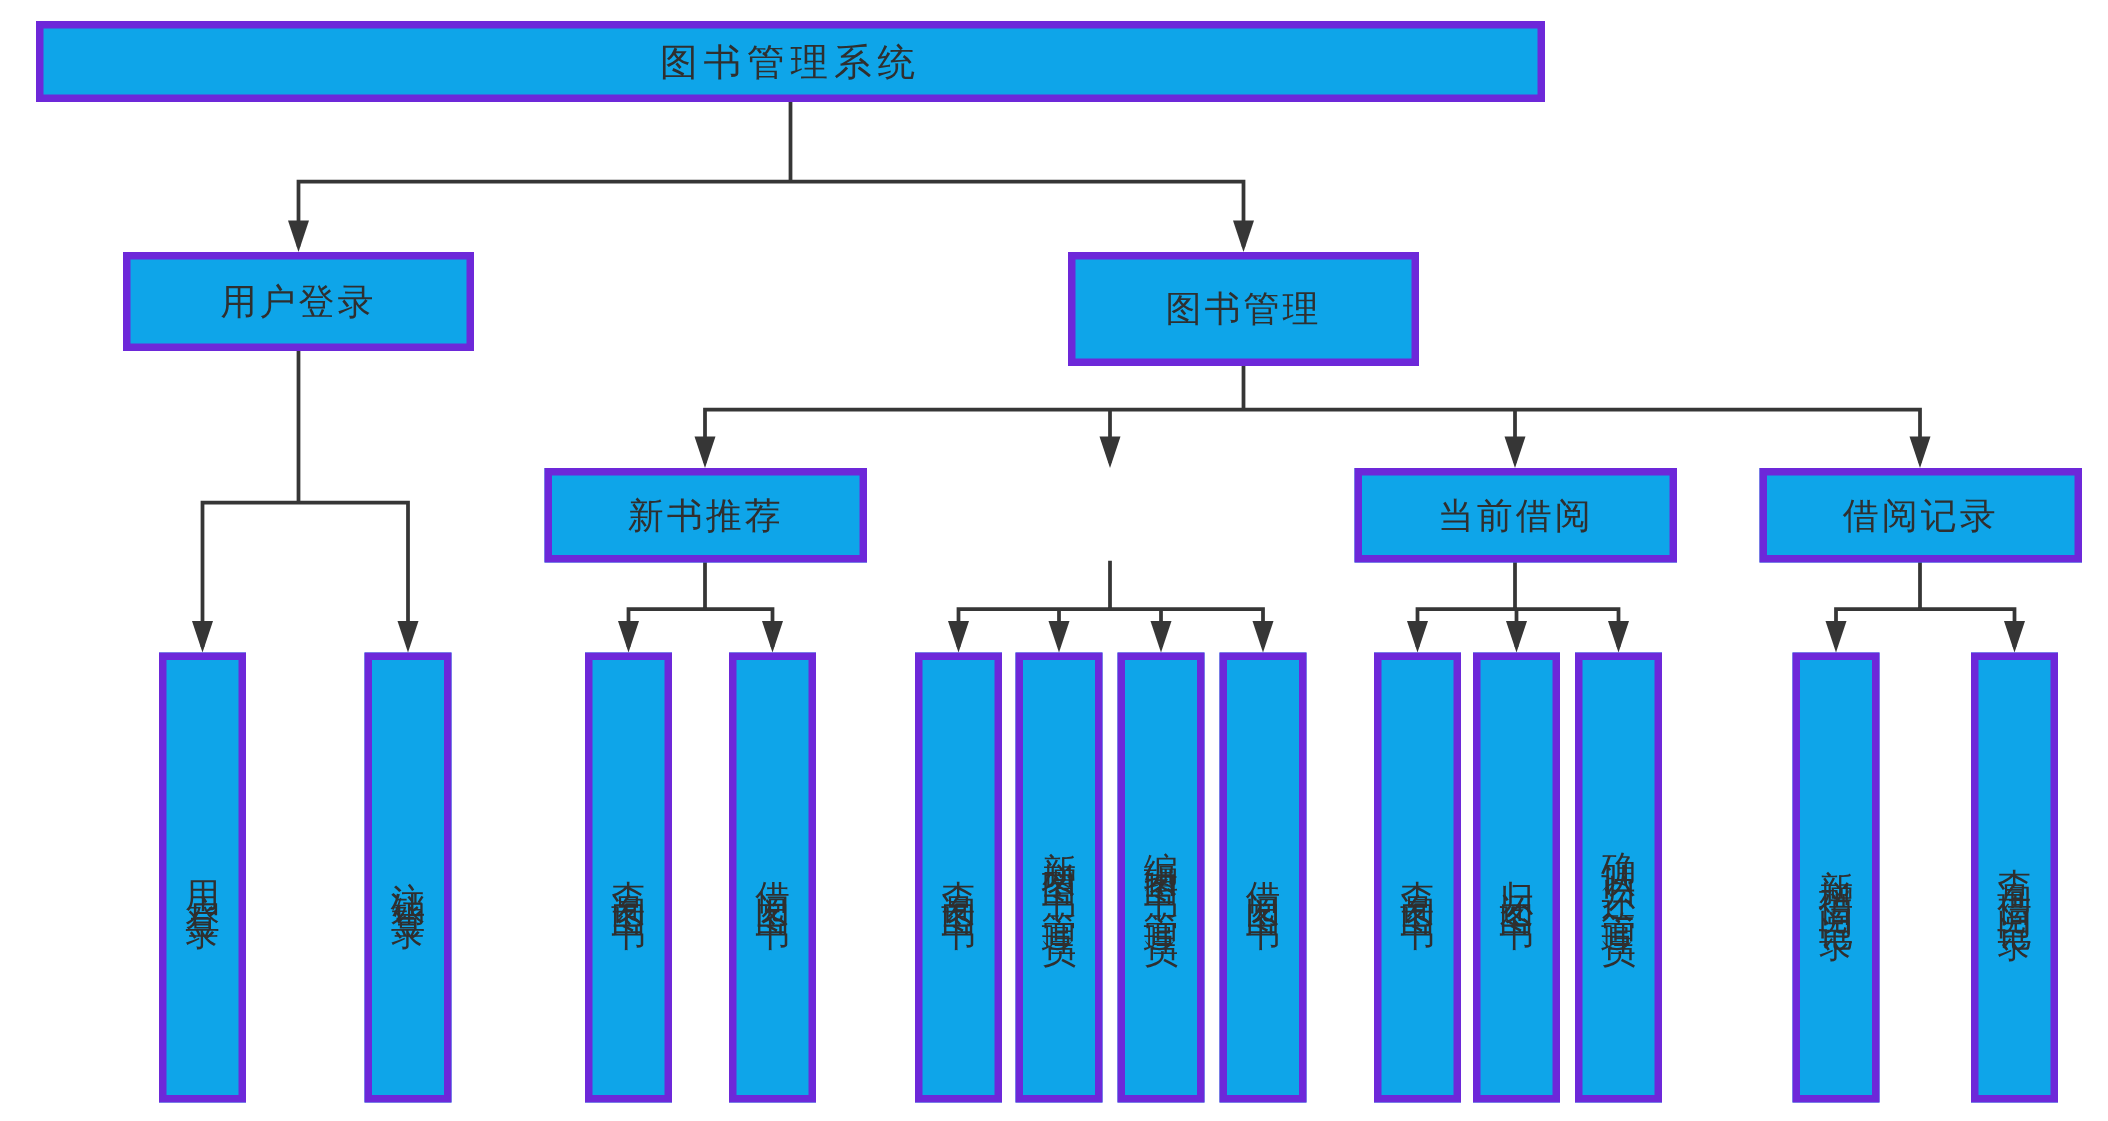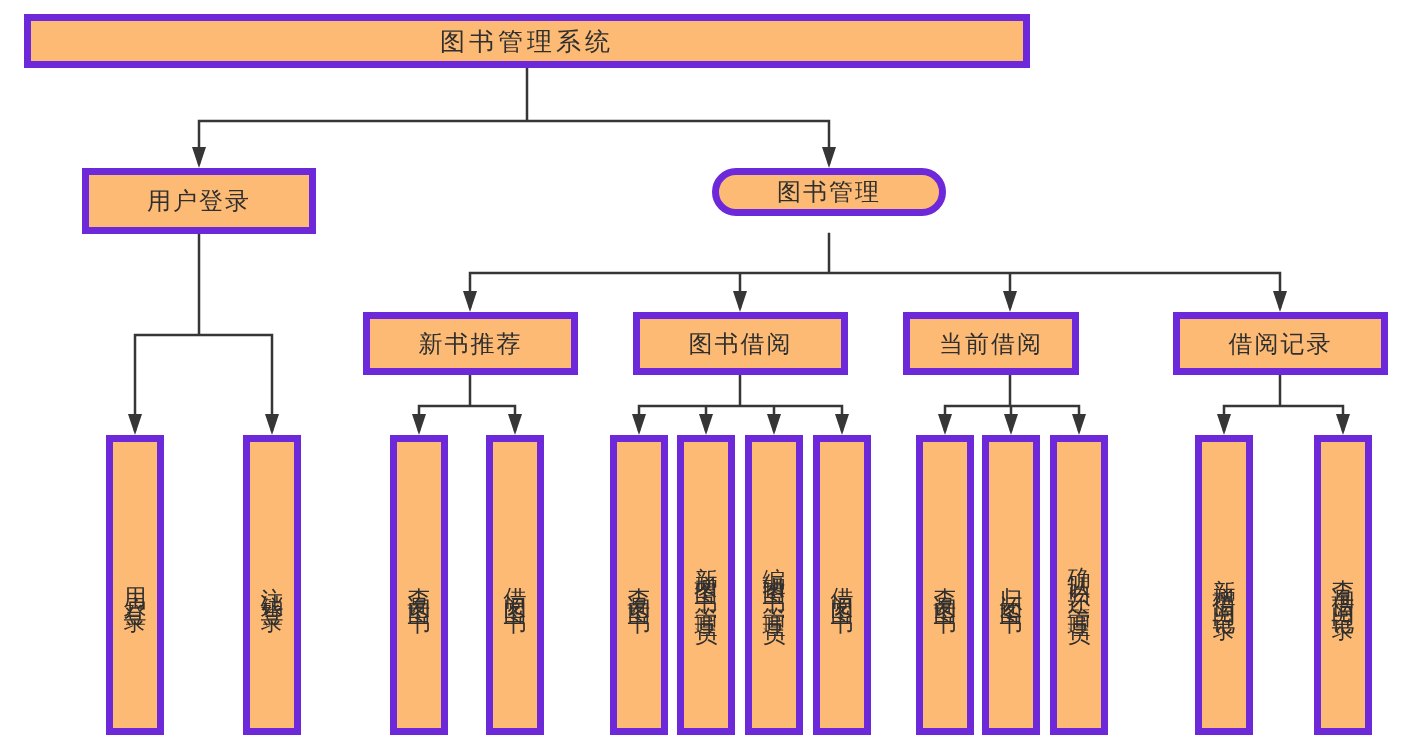--- a/index.html
+++ b/index.html
@@ -19,22 +19,22 @@
     position: absolute;
     left: 0;
     top: 0;
     width: 1405px;
     height: 747px;
     pointer-events: none;
   }
   .node {
     position: absolute;
     box-sizing: border-box;
-    background: #fdba74;
-    border: 7px solid #6d28d9;
+    background: #0ea5e9;
+    border: 5px solid #6d28d9;
     display: flex;
     align-items: center;
     justify-content: center;
     color: #2f2f2f;
   }
   .hnode span {
     font-size: 24px;
     letter-spacing: 2px;
     white-space: nowrap;
   }
@@ -103,31 +103,28 @@
     </g>
   </svg>
 
   <div class="node hnode root-node" style="left:24px; top:14px; width:1006px; height:54px;">
     <span>图书管理系统</span>
   </div>
 
   <div class="node hnode" style="left:82px; top:168px; width:234px; height:66px;">
     <span>用户登录</span>
   </div>
-  <div class="node hnode" style="left:712px; top:168px; width:234px; height:48px;border-radius:29px;">
+  <div class="node hnode" style="left:712px; top:168px; width:234px; height:76px;">
     <span>图书管理</span>
   </div>
 
   <div class="node hnode" style="left:363px; top:312px; width:215px; height:63px;font-family:Liberation Serif, serif;">
     <span>新书推荐</span>
   </div>
-  <div class="node hnode" style="left:633px; top:312px; width:215px; height:63px;">
-    <span>图书借阅</span>
-  </div>
-  <div class="node hnode" style="left:903px; top:312px; width:176px; height:63px;">
+  <div class="node hnode" style="left:903px; top:312px; width:215px; height:63px;">
     <span>当前借阅</span>
   </div>
   <div class="node hnode" style="left:1173px; top:312px; width:215px; height:63px;">
     <span>借阅记录</span>
   </div>
 
   <div class="node vnode" style="left:106px;">
     <span>用户登录</span>
   </div>
   <div class="node vnode" style="left:243px;">

